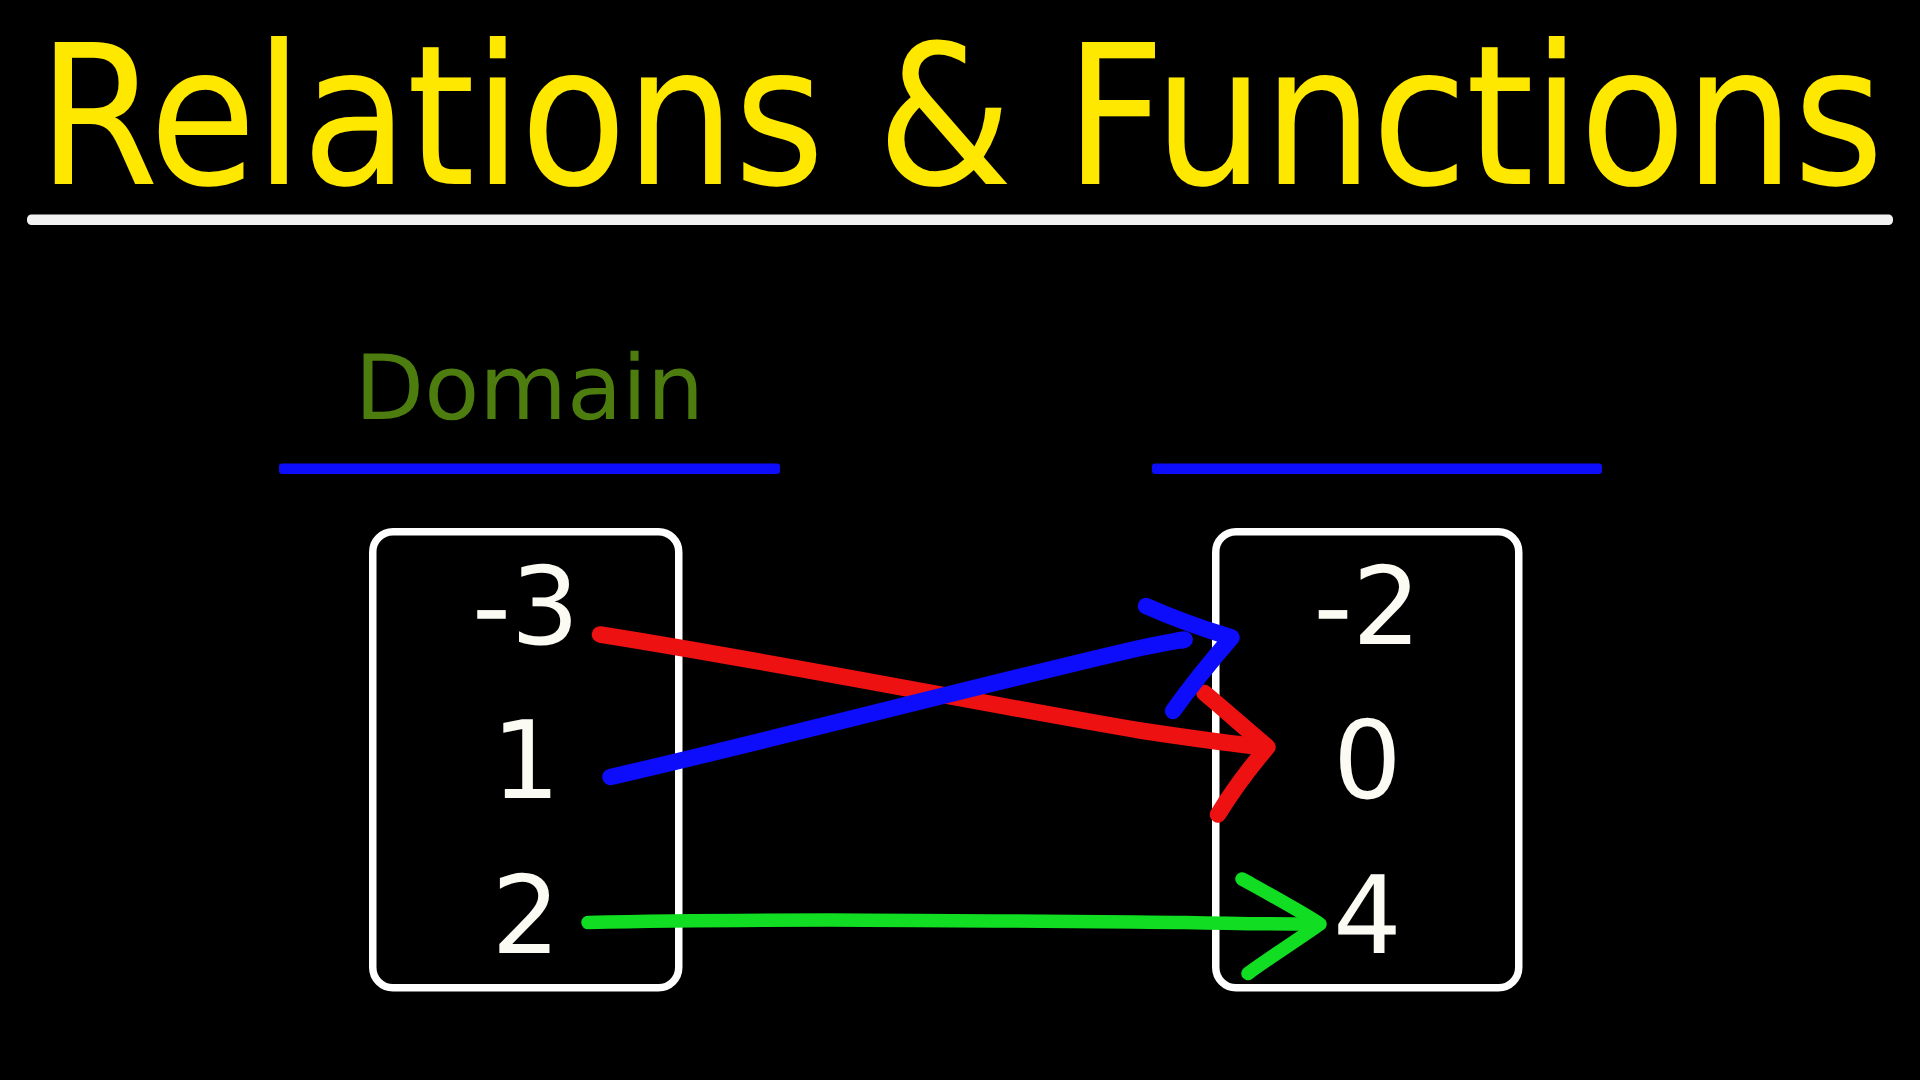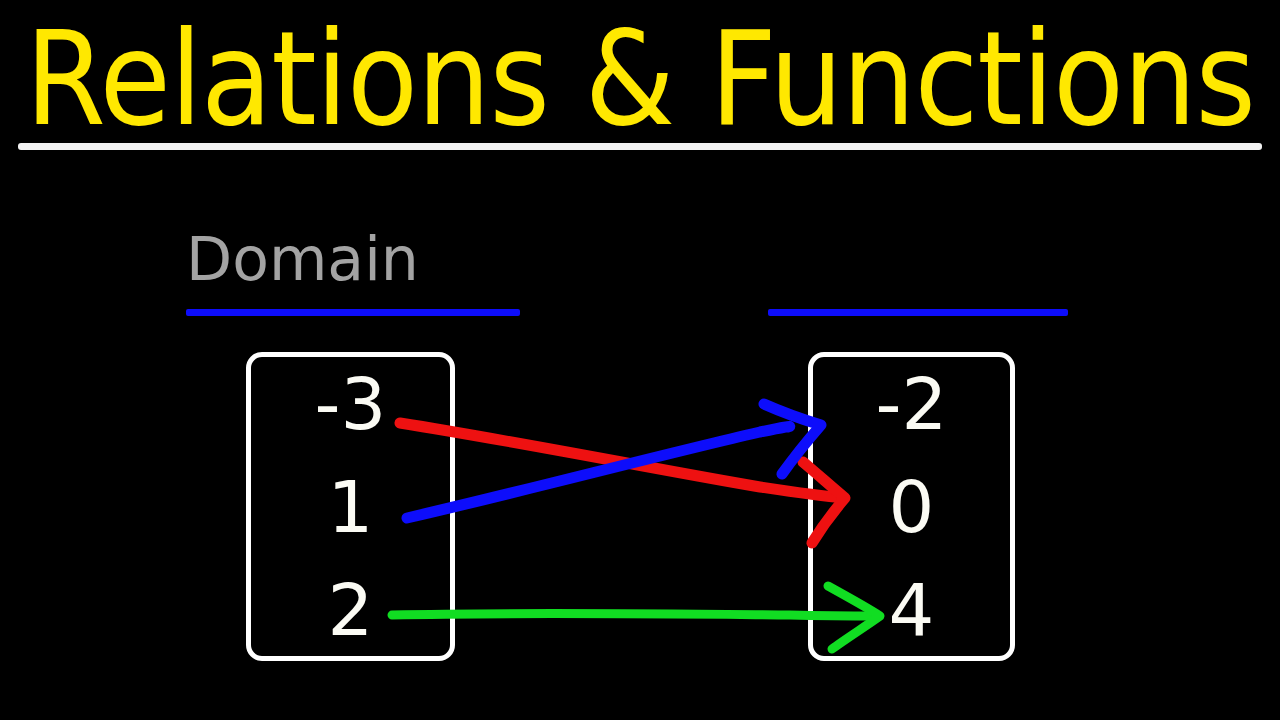--- a/index.html
+++ b/index.html
@@ -44,25 +44,26 @@
     width: 1244px;
     height: 7px;
     background: #F2F2F2;
     border-radius: 3px;
   }
 
   
   .col-label {
     position: absolute;
     top: 222px;
-    color: #a3a3a3;
+    color: #4d7c0f;
     font-family: "DejaVu Sans", sans-serif;
     font-size: 60px;
     line-height: 74px;
     font-weight: 400;
+    text-align: center;
     white-space: nowrap;
   }
   .col-label.domain { left: 186px; width: 334px; }
   .col-label.range  { left: 768px; width: 300px; }
 
   .col-underline {
     position: absolute;
     top: 309px;
     height: 7px;
     background: #0D0DFB;

